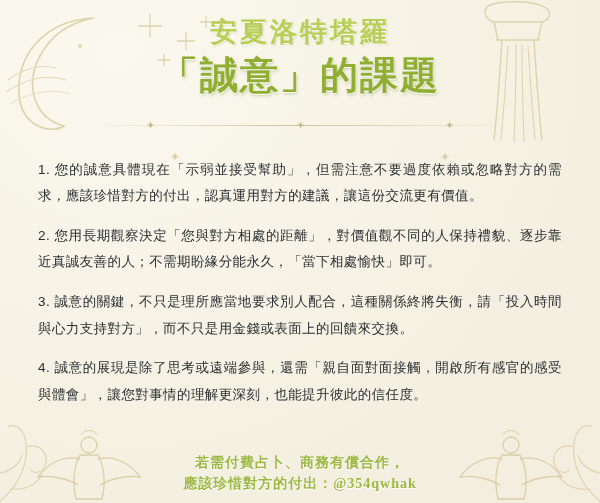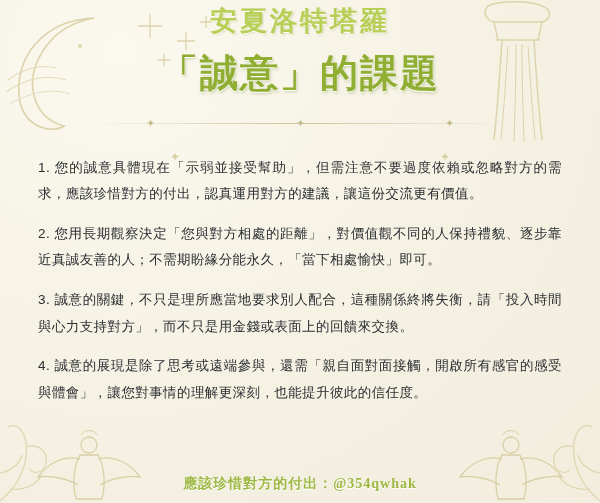--- a/index.html
+++ b/index.html
@@ -23,34 +23,34 @@
   }
   
   .orn {
     position: absolute;
     pointer-events: none;
   }
   .orn svg { display: block; }
 
   .header {
     position: relative;
-    padding-top: 3px;
+    padding-top: 14px;
     text-align: center;
     z-index: 5;
   }
   .brand {
     font-family: "Liberation Serif", serif;
     font-size: 27px;
     font-weight: bold;
     letter-spacing: 3px;
     color: #b8cf56;
     text-shadow: 0 1px 0 #ffffff, 1px 1px 2px rgba(150,160,90,.45);
   }
   .title {
-    margin-top: 9px;
+    margin-top: 0;
     font-family: "Liberation Serif", serif;
     font-size: 38px;
     font-weight: bold;
     letter-spacing: 2px;
     color: #8fae32;
     text-shadow: 0 1px 0 #ffffff, 1px 2px 3px rgba(130,150,70,.4);
   }
   .divider {
     margin: 16px auto 0;
     width: 420px;
@@ -224,16 +224,17 @@
   </div>
 
   <div class="body-text">
     <p class="para">1. 您的誠意具體現在「示弱並接受幫助」，但需注意不要過度依賴或忽略對方的需求，應該珍惜對方的付出，認真運用對方的建議，讓這份交流更有價值。</p>
     <p class="para">2. 您用長期觀察決定「您與對方相處的距離」，對價值觀不同的人保持禮貌、逐步靠近真誠友善的人；不需期盼緣分能永久，「當下相處愉快」即可。</p>
     <p class="para">3. 誠意的關鍵，不只是理所應當地要求別人配合，這種關係終將失衡，請「投入時間與心力支持對方」，而不只是用金錢或表面上的回饋來交換。</p>
     <p class="para">4. 誠意的展現是除了思考或遠端參與，還需「親自面對面接觸，開啟所有感官的感受與體會」，讓您對事情的理解更深刻，也能提升彼此的信任度。</p>
   </div>
 
   <div class="footer">
+    <div class="footer-line">若需付費占卜、商務有償合作，</div>
     <div class="footer-line">應該珍惜對方的付出：@354qwhak</div>
   </div>
 
 </div>
 
 </body></html>

